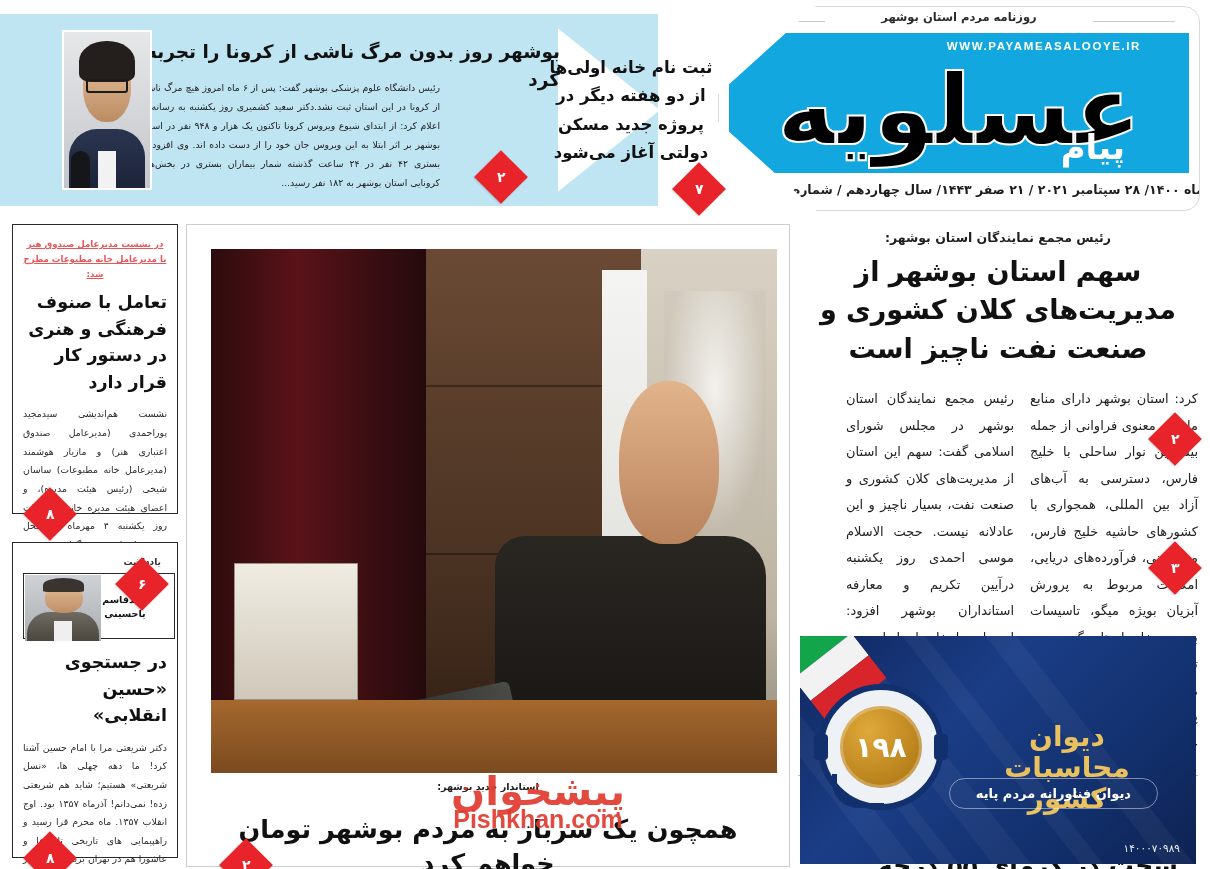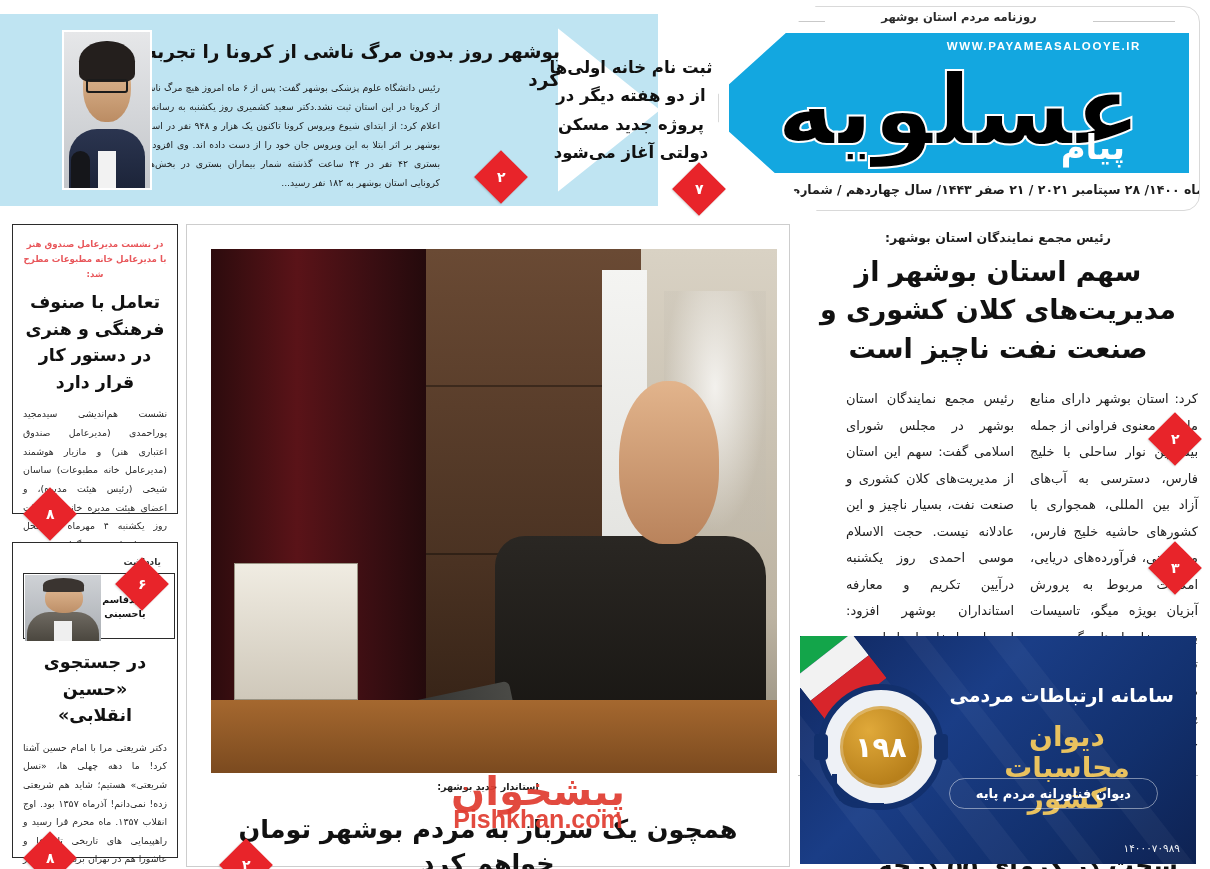--- a/index.html
+++ b/index.html
@@ -113,24 +113,24 @@
   
   .side-col { position: absolute; left: 12px; top: 2px; width: 166px; height: 643px; }
   .side-card {
     position: relative; border: 1px solid #2b2b2b; background: #fff;
     padding: 12px 10px 14px 10px;
   }
   .side-card.first { height: 290px; }
   .side-card.second { margin-top: 28px; height: 316px; }
   .side-kicker {
     color: #e8565a; font-size: 8.6px; line-height: 1.75; text-align: center;
-    font-weight: 600; margin-bottom: 7px;
+    font-weight: 600; margin-bottom: 7px; text-decoration: underline;
   }
   .side-title {
-    font-size: 17.5px; font-weight: 700; color: #111; text-align: center;
+    font-size: 17.5px; font-weight: 700; color: #111; text-align: right;
     line-height: 1.52; margin-bottom: 10px;
   }
   .side-body {
     font-size: 9.4px; line-height: 1.98; color: #2a2a2a; text-align: justify;
   }
   .side-badge { position: absolute; left: 18px; bottom: -20px; z-index: 9; }
 
   .note-head { position: relative; height: 86px; margin-bottom: 8px; }
   .note-label {
     position: absolute; right: 6px; top: 2px; font-size: 9px; color: #333; font-weight: 600;
@@ -488,21 +488,20 @@
         </div>
 
         <div class="ad-emblem">
           <div class="ad-ring"></div>
           <div class="ad-ear l"></div>
           <div class="ad-ear r"></div>
           <div class="ad-boom"></div>
           <div class="ad-inner">۱۹۸</div>
         </div>
 
-        <div class="ad-t1">سامانه ارتباطات مردمی</div>
         <div class="ad-t2">دیوان محاسبات کشور</div>
         <div class="ad-pill">دیوان فناورانه مردم پایه</div>
         <div class="ad-code">۱۴۰۰۰۷۰۹۸۹</div>
       </div>
 
     </div>
   </div>
 </div>
 
 </body></html>

